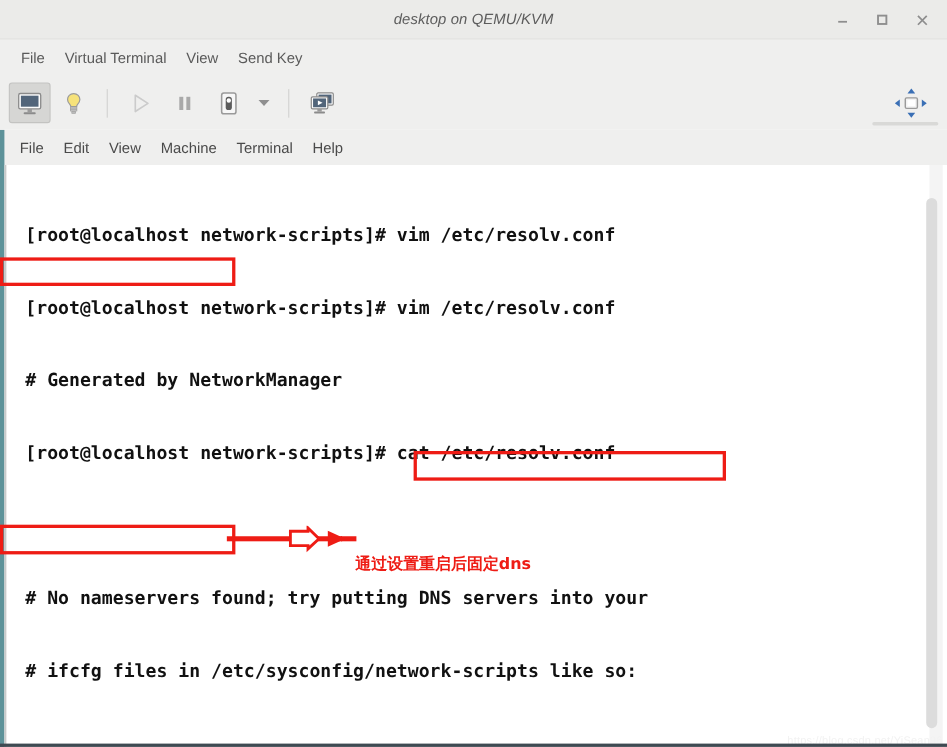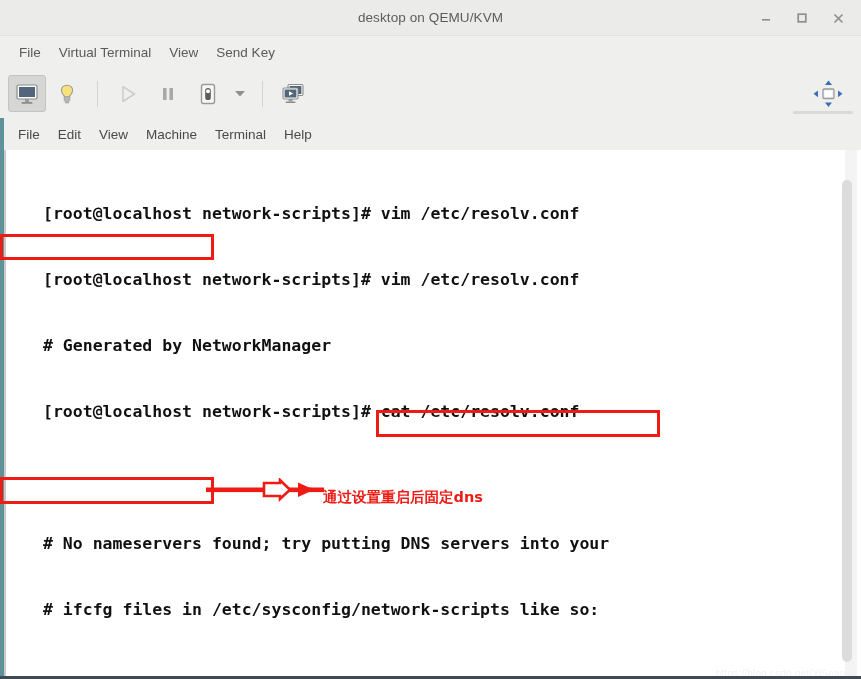--- a/index.html
+++ b/index.html
@@ -24,20 +24,21 @@
 
   
   .titlebar {
     position: absolute;
     left: 0; top: 0;
     width: 861px;
     height: 36px;
     background: #ebebe9;
     border-bottom: 1px solid #e0e0de;
     box-sizing: border-box;
+    font-style: italic;
   }
   .titlebar-title {
     position: absolute;
     left: 0; right: 0; top: 0;
     line-height: 36px;
     text-align: center;
     font-size: 13.5px;
     color: #5c5c5c;
     letter-spacing: .1px;
     pointer-events: none;
@@ -209,22 +210,21 @@
     font-family: "DejaVu Sans Mono", "Liberation Mono", monospace;
     font-size: 16.5px;
     font-weight: bold;
     line-height: 22px;
     color: #111111;
     white-space: pre;
     letter-spacing: 0px;
   }
   .term-line {
     height: 22px;
-    padding-left: 1px;
-    margin-left: 36px;
+    padding-left: 17px;
   }
 
   
   .term-scrollbar {
     position: absolute;
     right: 4px;
     top: 32px;
     width: 12px;
     height: 529px;
     background: #f4f4f4;
@@ -456,15 +456,15 @@
   <div class="anno anno-arrow" style="left:206px; top:478px;">
     <svg width="125" height="28" viewBox="0 0 125 28">
       <rect x="0" y="9.5" width="64" height="4.6" fill="#ee1c15"></rect>
       <path d="M58 5 L74 5 L74 2 L84 11.8 L74 21 L74 18 L58 18 Z" fill="#ffffff" stroke="#ee1c15" stroke-width="2.6" stroke-linejoin="miter"></path>
       <rect x="83" y="9.5" width="22" height="4.6" fill="#ee1c15"></rect>
       <path d="M92 4.5 L108 11.8 L92 19 Z" fill="#ee1c15"></path>
       <rect x="104" y="9.5" width="14" height="4.6" fill="#ee1c15"></rect>
     </svg>
   </div>
 
-  <div class="anno anno-text" style="left:323px; top:490px;">通过设置重启后固定dns</div>
+  <div class="anno anno-text" style="left:323px; top:506px;">通过设置重启后固定dns</div>
 
 </div>
 
 </body></html>

